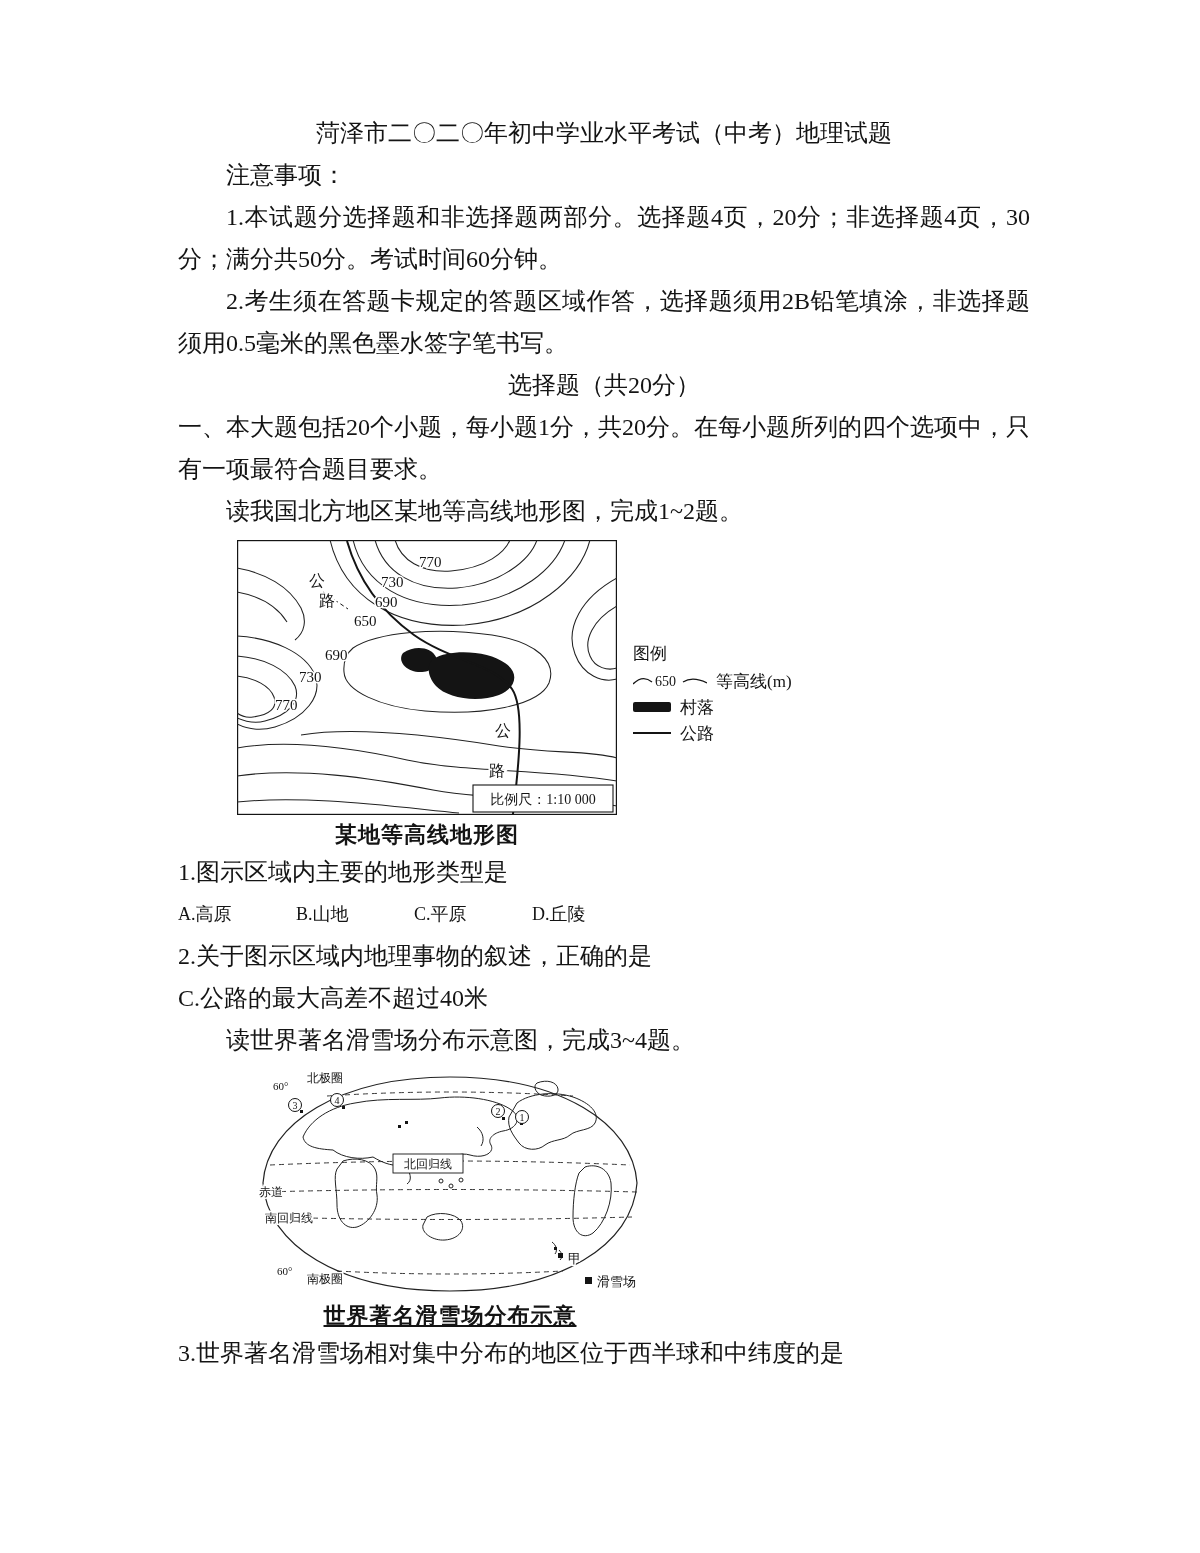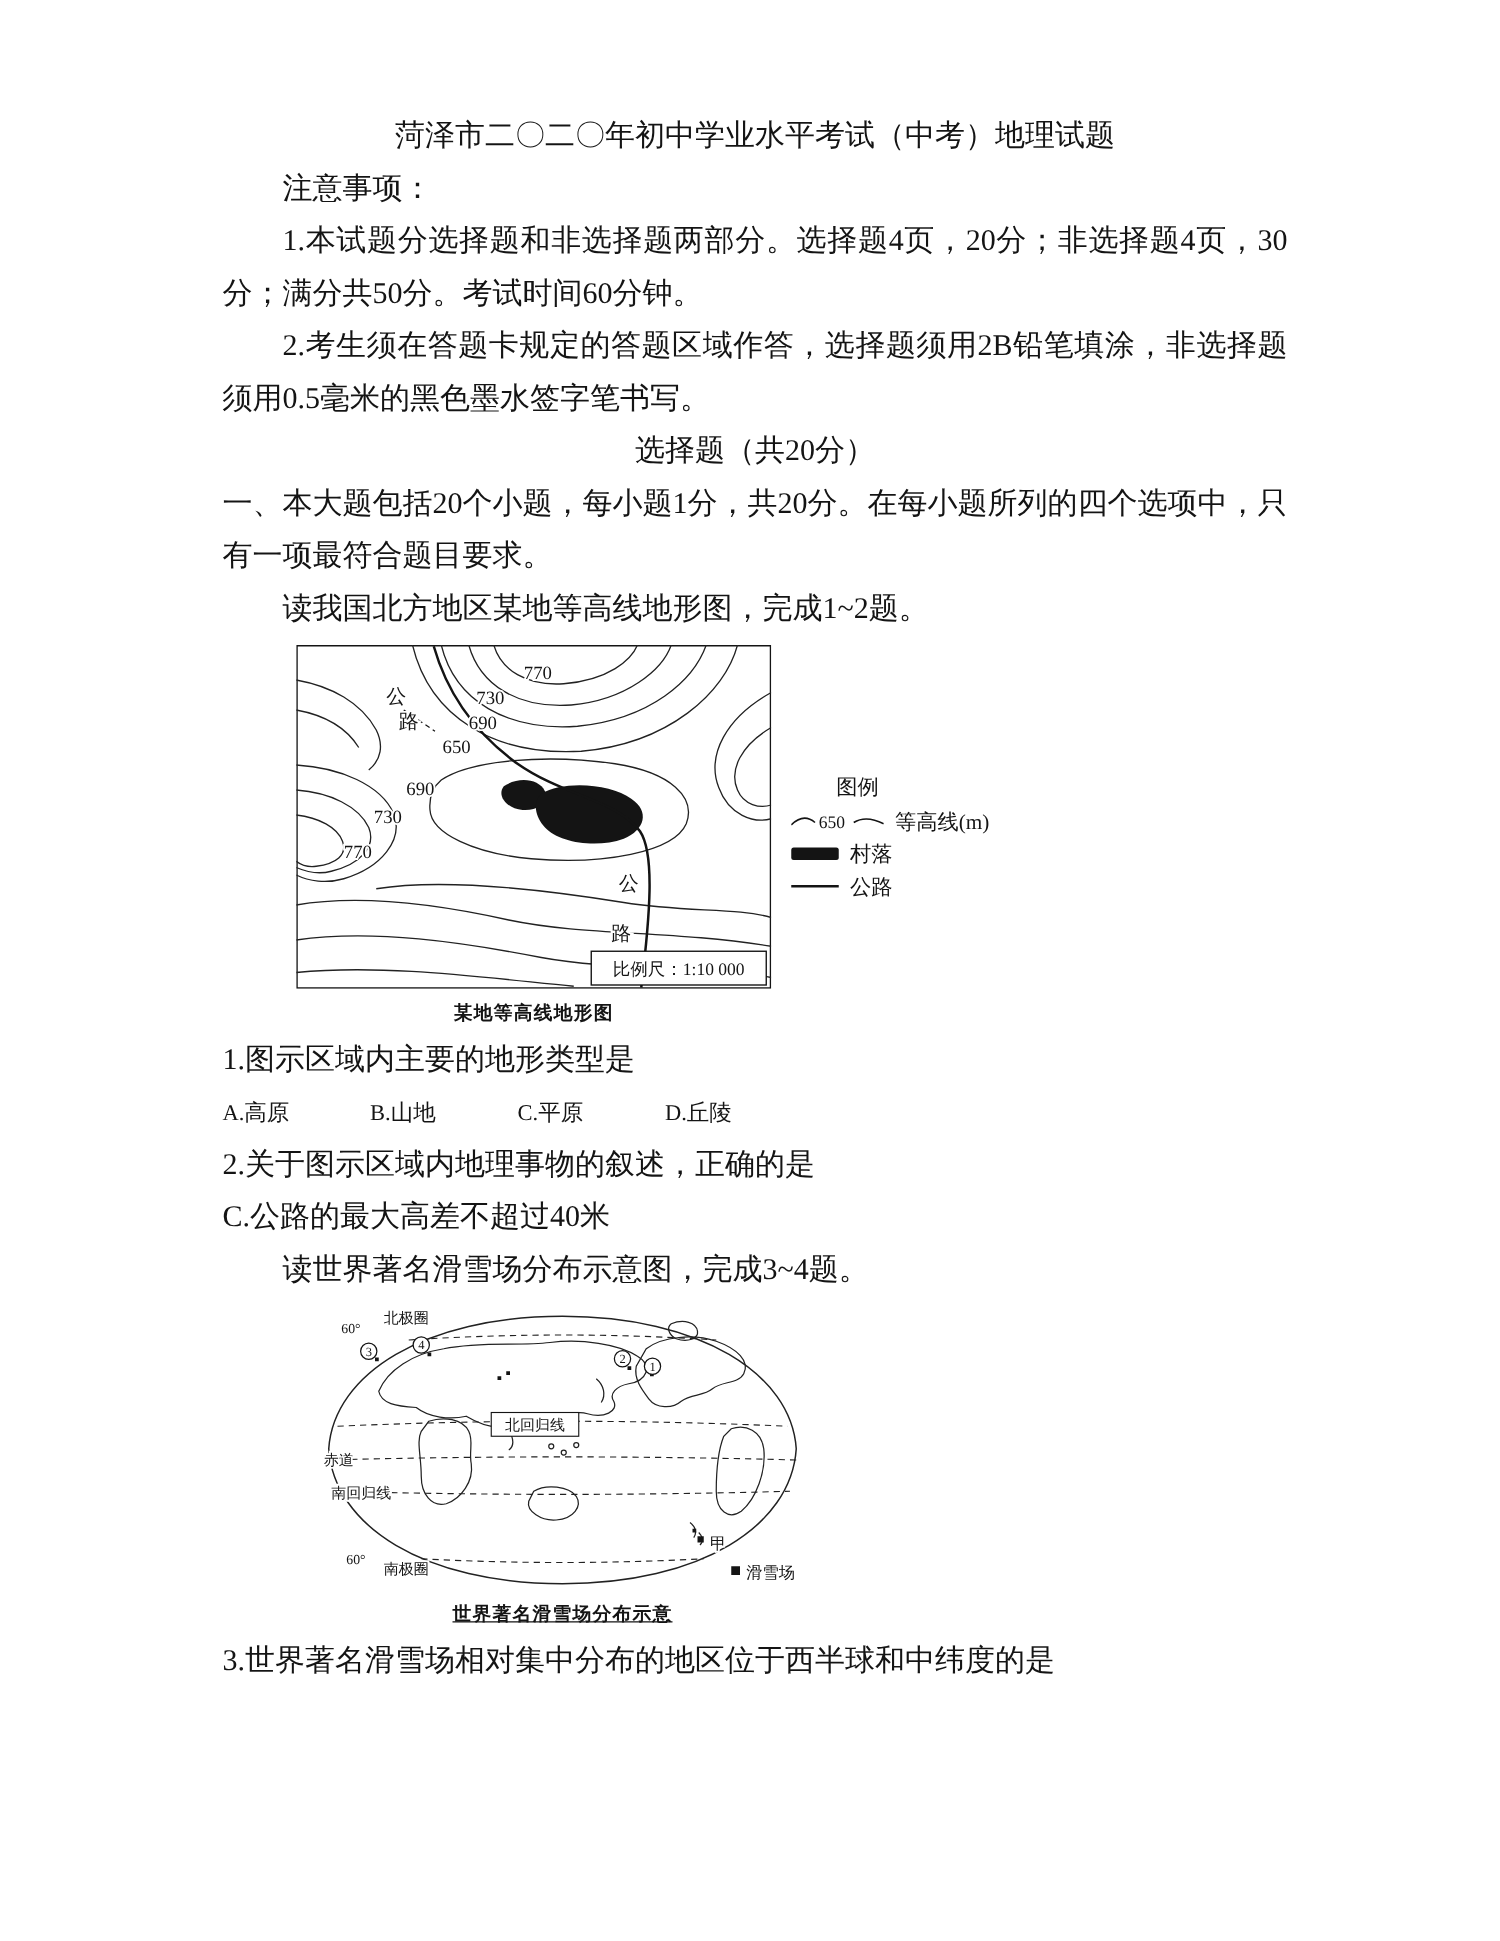--- a/index.html
+++ b/index.html
@@ -1,35 +1,35 @@
 <!DOCTYPE html>
 <html><head>
 <meta charset="utf-8">
 <style>
   html,body{margin:0;padding:0;background:#fff;}
   body{width:1200px;height:1553px;color:#141414;
        font-family:"Liberation Serif","DejaVu Serif",serif;}
   .page{width:1200px;height:1553px;box-sizing:border-box;
-        padding:88px 170px 40px 178px;overflow:hidden;background:#fff;}
+        padding:112px 170px 40px 178px;overflow:hidden;background:#fff;}
   .line{font-size:24px;line-height:42px;margin:0;font-weight:normal;text-align:justify;}
   .center{text-align:center;}
   .indent{text-indent:2em;}
   .opt4{display:flex;font-size:18px;line-height:42px;}
   .opt4 .slot{width:118px;flex:0 0 118px;}
   .opt2{display:flex;font-size:24px;line-height:42px;}
   .opt2 .first{width:320px;flex:0 0 320px;}
   figure{margin:0;}
   .fig1{margin:8px 0 2px 59px;}
   .fig1-row{display:flex;align-items:center;}
   .legend{margin-left:16px;margin-bottom:2px;font-size:17px;line-height:1.5;color:#141414;}
-  .legend-title{margin-left:36px;margin-bottom:2px;}
+  .legend-title{margin-bottom:2px;}
   .legend-row{display:flex;align-items:center;gap:9px;height:26px;}
   .sym-village{display:inline-block;width:38px;height:10px;background:#141414;border-radius:2px;}
   .sym-road{display:inline-block;width:38px;height:0;border-top:2.4px solid #141414;}
-  figcaption{width:380px;text-align:center;font-weight:bold;font-size:15px;
+  figcaption{width:380px;text-align:center;font-weight:bold;font-size:22px;
              margin-top:6px;line-height:28px;letter-spacing:1px;}
   .fig2{margin:4px 0 2px 77px;}
   .fig2 figcaption{width:390px;margin-top:2px;text-decoration:underline;}
   svg{display:block;}
   svg text{font-family:"Liberation Serif","DejaVu Serif",serif;}
 </style>
 </head>
 <body>
 
 <div class="page">

